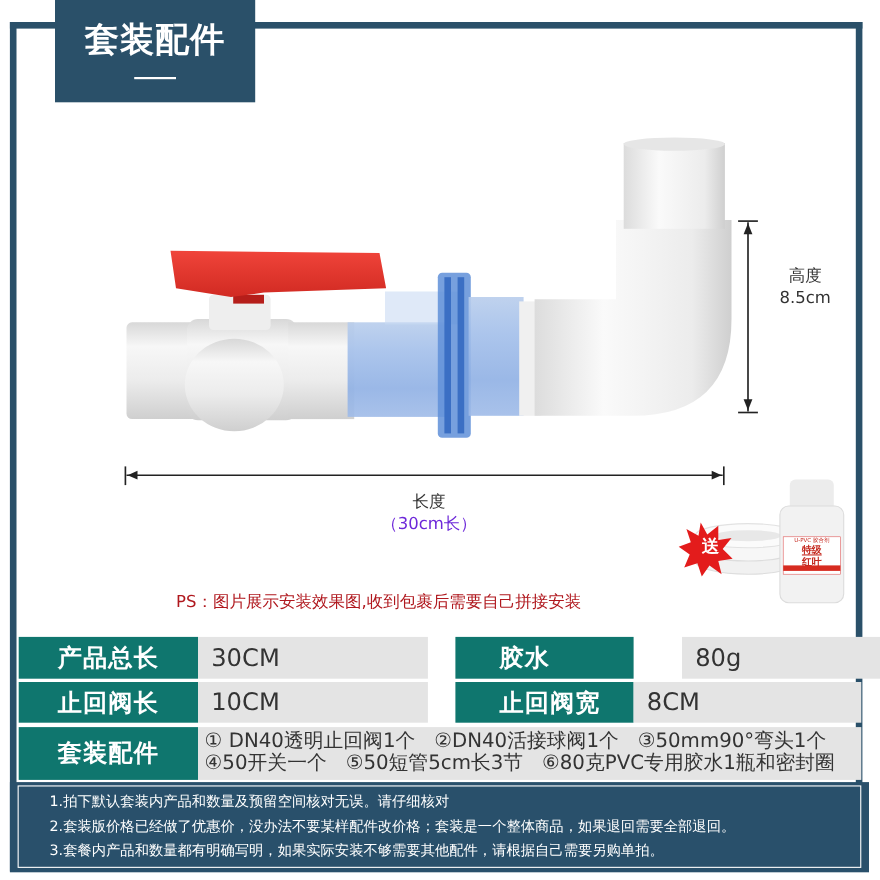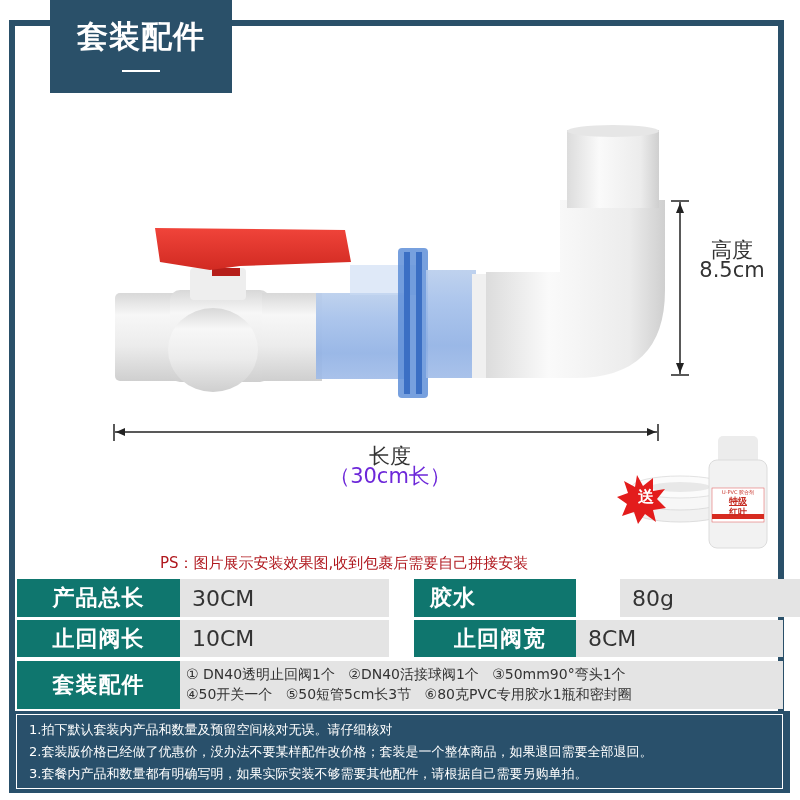--- a/index.html
+++ b/index.html
@@ -6,33 +6,33 @@
   body { width:800px; height:800px; background:#ffffff; position:relative; overflow:hidden;
          font-family:"DejaVu Sans","Liberation Sans",sans-serif; }
   .frame { position:absolute; left:9px; top:20px; width:775px; height:772px;
            border:6px solid #2a5069; border-bottom:none; box-sizing:border-box; }
   .title-tab { position:absolute; left:50px; top:0; width:182px; height:93px; background:#2a5069;
                color:#fff; text-align:center; }
   .title-tab .t { font-size:31px; font-weight:bold; margin-top:18px; letter-spacing:1px; line-height:36px; }
   .title-tab .bar { width:38px; height:2px; background:#fff; margin:16px auto 0; }
 
   .product { position:absolute; left:0; top:0; width:800px; height:560px; }
-  .dim-label { position:absolute; color:#333; font-size:21px; text-align:center; line-height:20px; }
+  .dim-label { position:absolute; color:#333; font-size:15px; text-align:center; line-height:20px; }
   .dim-red { color:#6d28d9; }
-  .ps { position:absolute; left:160px; top:538px; font-size:15px; color:#b0181e; white-space:nowrap;margin-top:16px; }
+  .ps { position:absolute; left:160px; top:538px; font-size:15px; color:#b0181e; white-space:nowrap; }
   .lbl { position:absolute; background:#0f766e; color:#fff; font-size:22px; font-weight:bold;
          display:flex; align-items:center; justify-content:center; letter-spacing:1px; }
   .val { position:absolute; background:#e4e4e4; color:#333; font-size:22px;
          display:flex; align-items:center; padding-left:12px; box-sizing:border-box; }
-  .acc { position:absolute; background:#e4e4e4; color:#333; font-size:14px; line-height:20px;
+  .acc { position:absolute; background:#e4e4e4; color:#333; font-size:18px; line-height:20px;
          padding:3px 0 0 6px; box-sizing:border-box; }
 
   .notes { position:absolute; left:9px; top:711px; width:781px; height:82px; background:#29506b; }
   .notes-inner { position:absolute; left:7px; top:3px; right:7px; bottom:4px; border:1px solid #ffffff;
-                 color:#fff; font-size:13px; line-height:22px; padding:4px 0 0 12px; box-sizing:border-box; }
+                 color:#fff; font-size:13px; line-height:22px; padding:4px 0 0 28px; box-sizing:border-box; }
 </style>
 </head>
 <body>
 
 <div class="frame"></div>
 
 <div class="title-tab">
   <div class="t">套装配件</div>
   <div class="bar"></div>
 </div>
@@ -125,21 +125,21 @@
     <div style="font-size:9px;line-height:11px;font-weight:bold;text-decoration:underline;">特级</div>
     <div style="font-size:9px;line-height:11px;font-weight:bold;">红叶</div>
   </div>
 </div>
 
 <div class="ps">PS：图片展示安装效果图,收到包裹后需要自己拼接安装</div>
 
 <div>
   <div class="lbl" style="left:17px;top:579px;width:163px;height:38px;">产品总长</div>
   <div class="val" style="left:180px;top:579px;width:209px;height:38px;">30CM</div>
-  <div class="lbl" style="left:414px;top:579px;width:162px;height:38px;justify-content:flex-start;padding-left:16px;box-sizing:border-box;">胶水</div>
+  <div class="lbl" style="left:414px;top:579px;width:162px;height:38px;justify-content:flex-start;padding-left:40px;box-sizing:border-box;">胶水</div>
   <div class="val" style="left:576px;top:579px;width:207px;height:38px;margin-left:44px;">80g</div>
 
   <div class="lbl" style="left:17px;top:620px;width:163px;height:37px;">止回阀长</div>
   <div class="val" style="left:180px;top:620px;width:209px;height:37px;">10CM</div>
   <div class="lbl" style="left:414px;top:620px;width:162px;height:37px;justify-content:flex-start;padding-left:40px;box-sizing:border-box;">止回阀宽</div>
   <div class="val" style="left:576px;top:620px;width:207px;height:37px;">8CM</div>
 
   <div class="lbl" style="left:17px;top:661px;width:163px;height:48px;">套装配件</div>
   <div class="acc" style="left:180px;top:661px;width:603px;height:48px;">
     <div style="white-space:pre;">① DN40透明止回阀1个   ②DN40活接球阀1个   ③50mm90°弯头1个</div>

